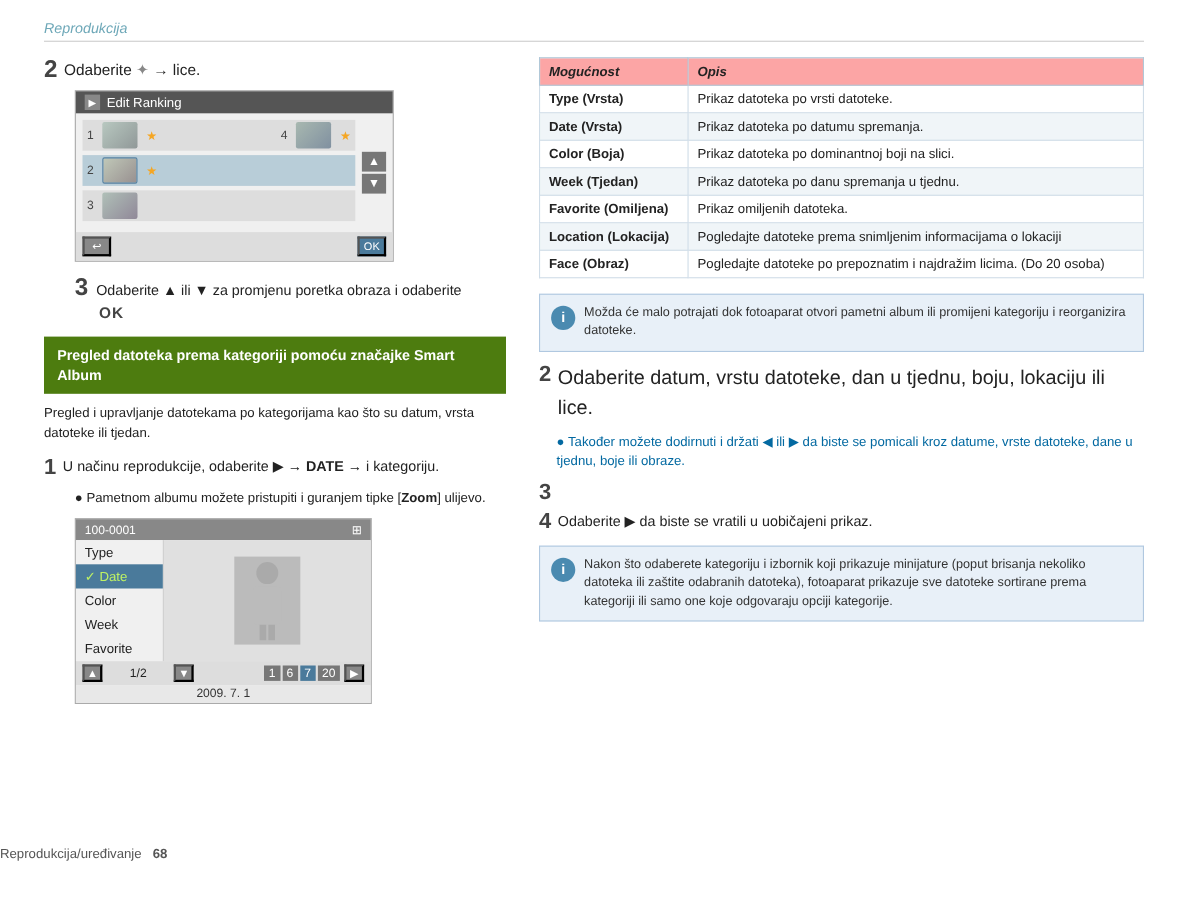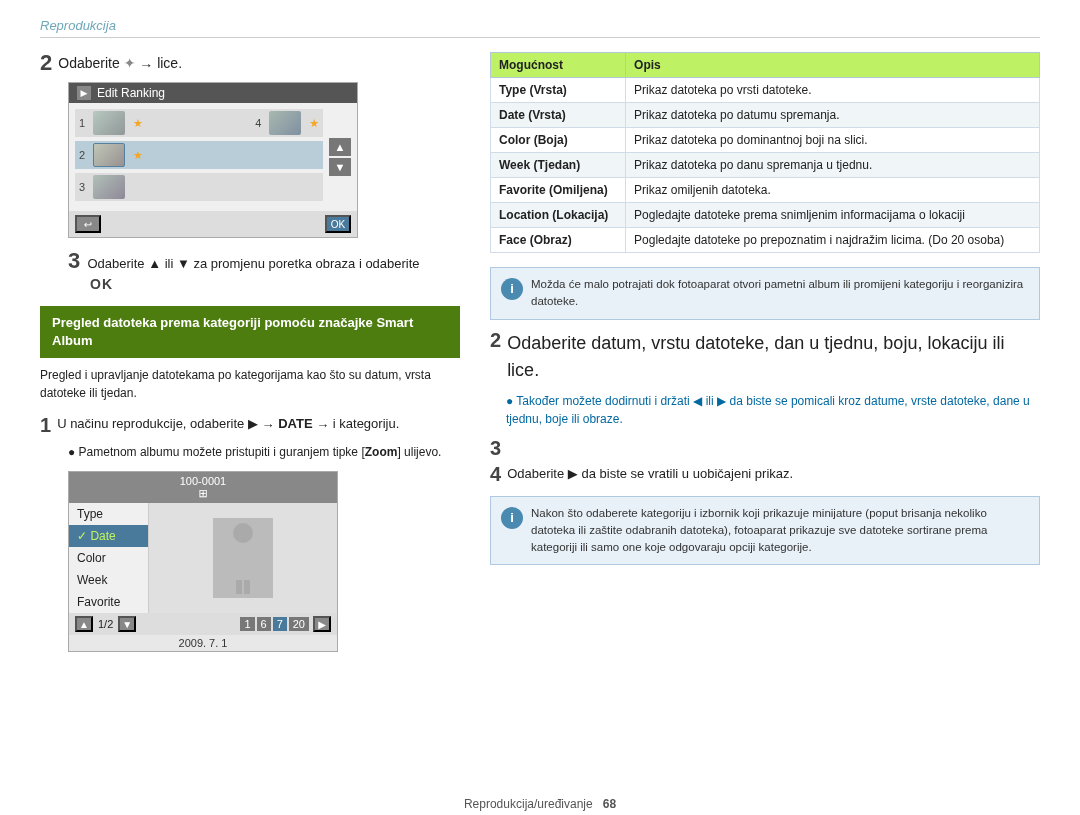--- a/index.html
+++ b/index.html
@@ -216,21 +216,20 @@
       margin-left: 28px;
     }
     .dw-top {
       background: #888;
       color: #fff;
       font-size: 11px;
       padding: 3px 8px;
       display: flex;
       justify-content: space-between;
       align-items: center;
-      flex-direction: column;
     }
     .dw-body {
       display: flex;
     }
     .dw-menu {
       width: 80px;
       background: #f0f0f0;
       border-right: 1px solid #ccc;
     }
     .dw-menu-item {
@@ -268,21 +267,21 @@
       width: 18px; height: 16px;
       background: #888;
       color: #fff;
       font-size: 10px;
       display: flex; align-items: center; justify-content: center;
       cursor: pointer;
     }
     .dw-page {
       font-size: 11px;
       color: #222;
-      margin: 0 1px;
+      margin: 0 21px;
     }
     .dw-nums {
       display: flex;
       gap: 2px;
       margin-left: auto;
       align-items: center;
     }
     .dw-num-item {
       font-size: 11px;
       background: #777;
@@ -308,26 +307,27 @@
       background: #e8e8e8;
     }
 
     
     .right-table {
       width: 100%;
       border-collapse: collapse;
       margin-bottom: 14px;
     }
     .right-table th {
-      background: #bef264;
+      background: #fca5a5;
       color: #222;
       font-size: 12px;
       padding: 5px 8px;
       text-align: left;
       border: 1px solid #b0c8d8;
+      font-style: italic;
     }
     .right-table td {
       font-size: 12px;
       padding: 5px 8px;
       border: 1px solid #d0dde8;
       vertical-align: top;
       color: #222;
     }
     .right-table tr:nth-child(even) td {
       background: #f0f5f8;
@@ -362,23 +362,23 @@
       color: #fff;
       display: flex; align-items: center; justify-content: center;
       font-size: 13px;
       font-weight: bold;
       flex-shrink: 0;
       margin-top: 2px;
     }
     
     .footer {
       position: absolute;
-      bottom: 4px;
+      bottom: 32px;
       left: 0; right: 0;
-      text-align: center;
+      text-align: left;
       font-size: 12px;
       color: #555;
     }
   </style>
 </head>
 <body>
 
 <div class="page">
 
   <div class="header-title">Reprodukcija</div>

